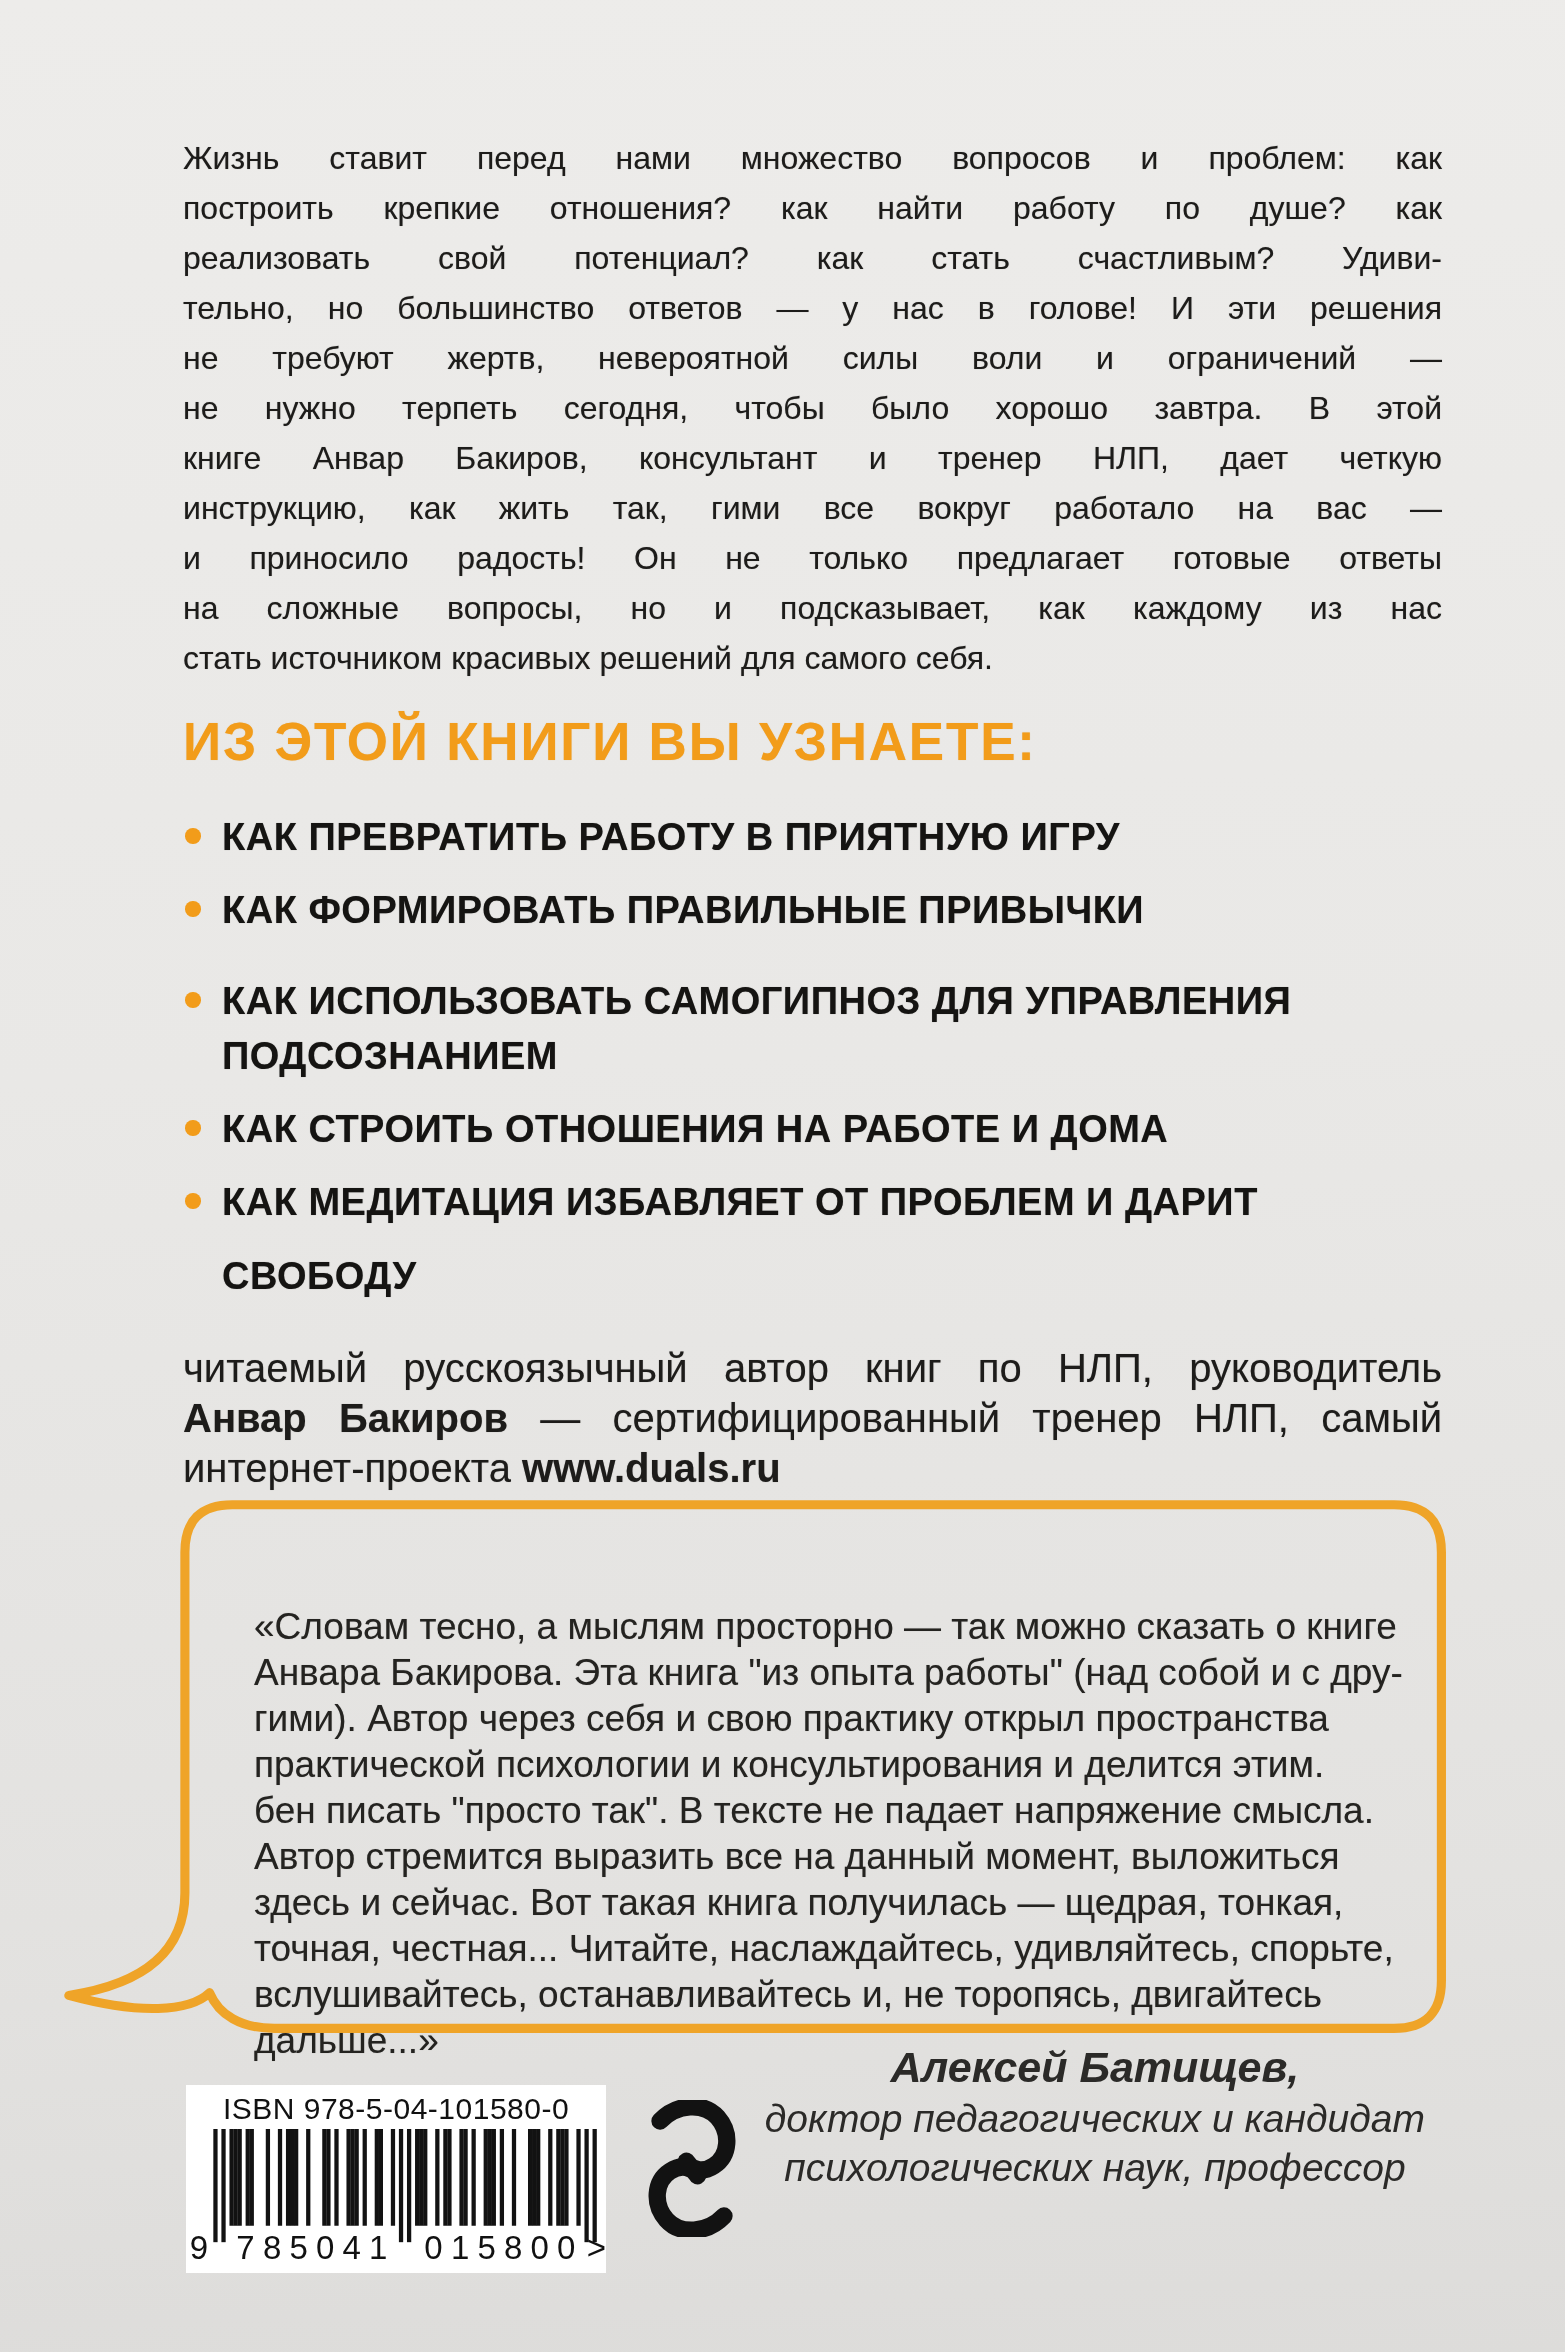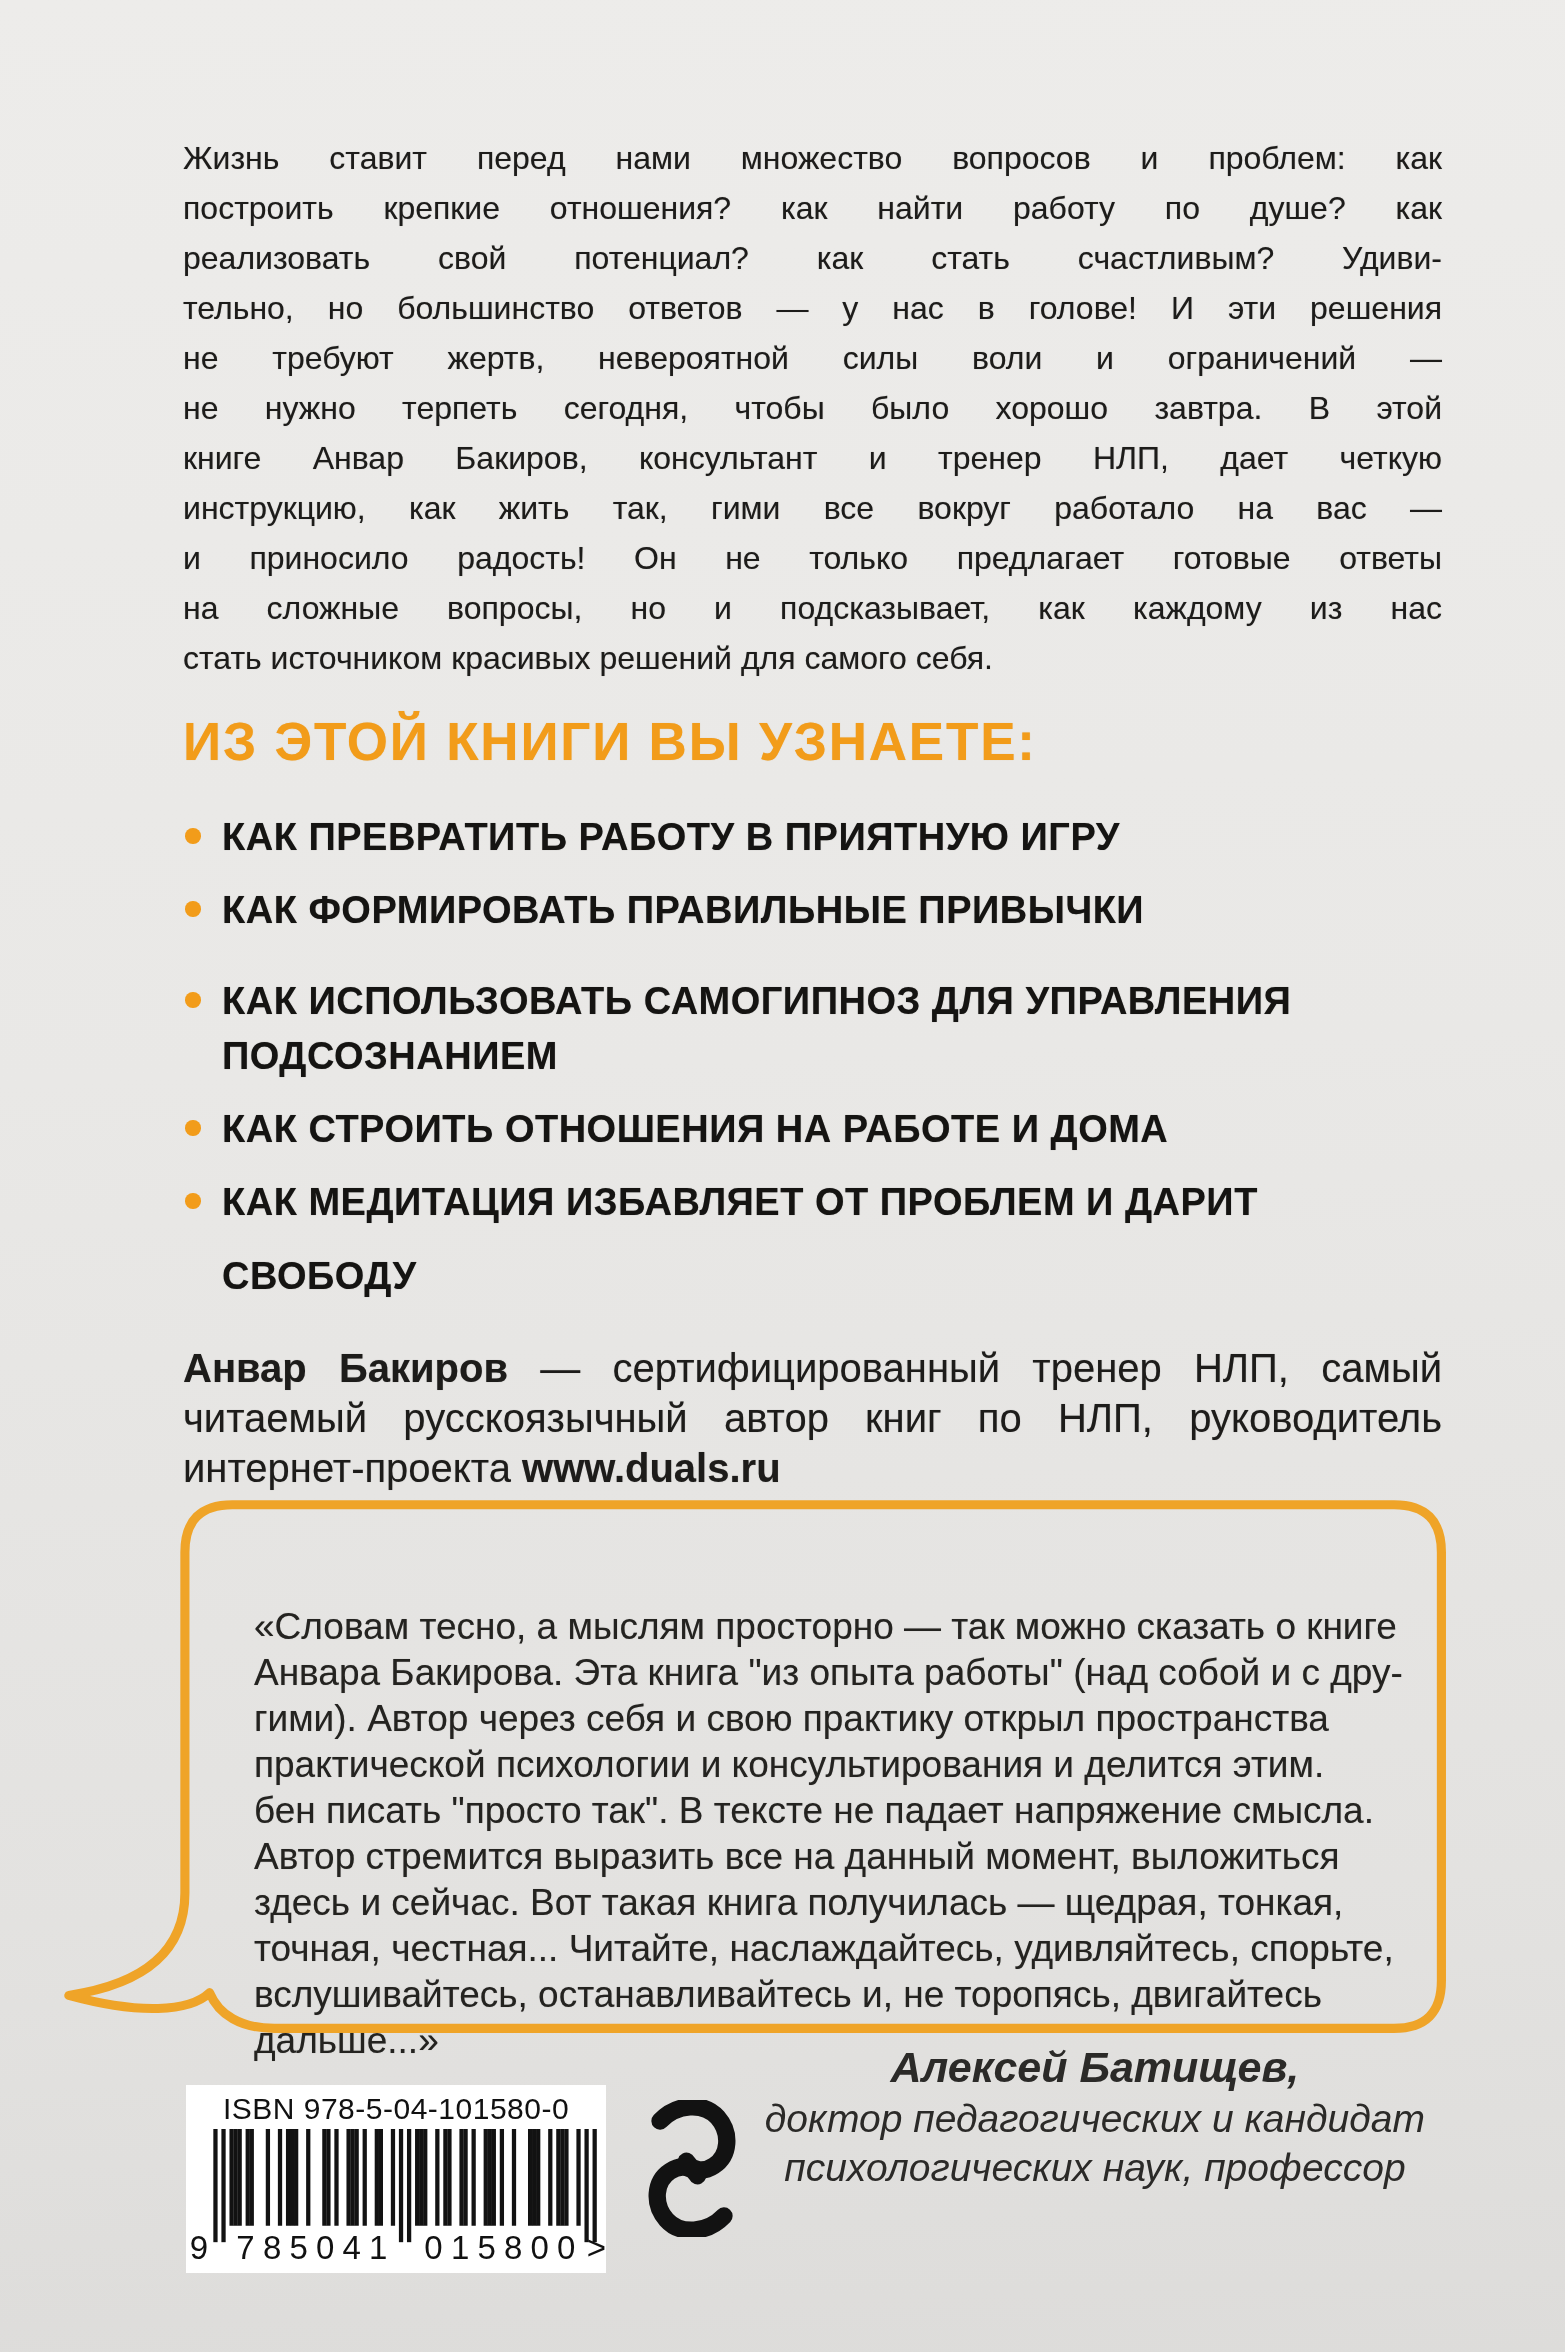--- a/index.html
+++ b/index.html
@@ -111,22 +111,22 @@
     <div class="brow" style="top:1181px;">
       <span class="dot"></span>
       <span>КАК МЕДИТАЦИЯ ИЗБАВЛЯЕТ ОТ ПРОБЛЕМ И ДАРИТ</span>
     </div>
     <div class="brow" style="top:1255px;">
       <span>СВОБОДУ</span>
     </div>
   </div>
 
   <div class="bio">
+    <div class="jline">читаемый русскоязычный автор книг по НЛП, руководитель</div>
     <div class="jline"><b>Анвар Бакиров</b><span> — сертифицированный тренер НЛП, самый</span></div>
-    <div class="jline">читаемый русскоязычный автор книг по НЛП, руководитель</div>
     <div class="jline last"><span>интернет-проекта </span><b>www.duals.ru</b></div>
   </div>
 
   <svg class="bubble" width="1403" height="562" viewBox="0 0 1535 615">
     <path d="M 15,552
          C 95,540 142,505 142,440
          L 142,67
          Q 142,15 194,15
          L 1465,15
          Q 1517,15 1517,67

